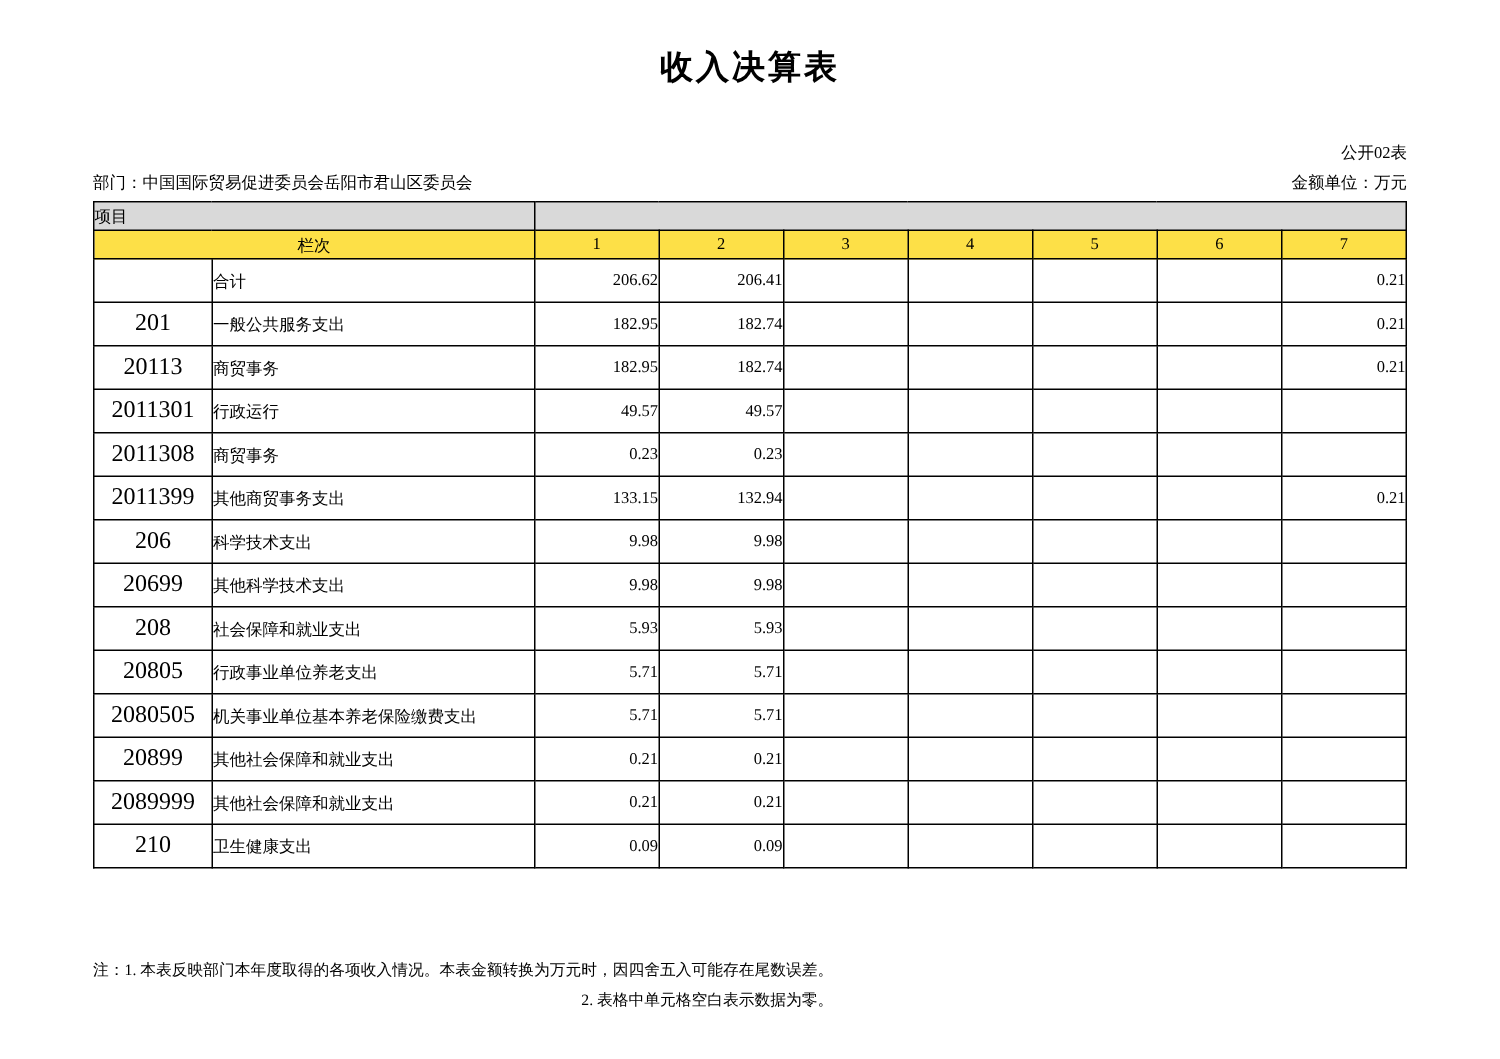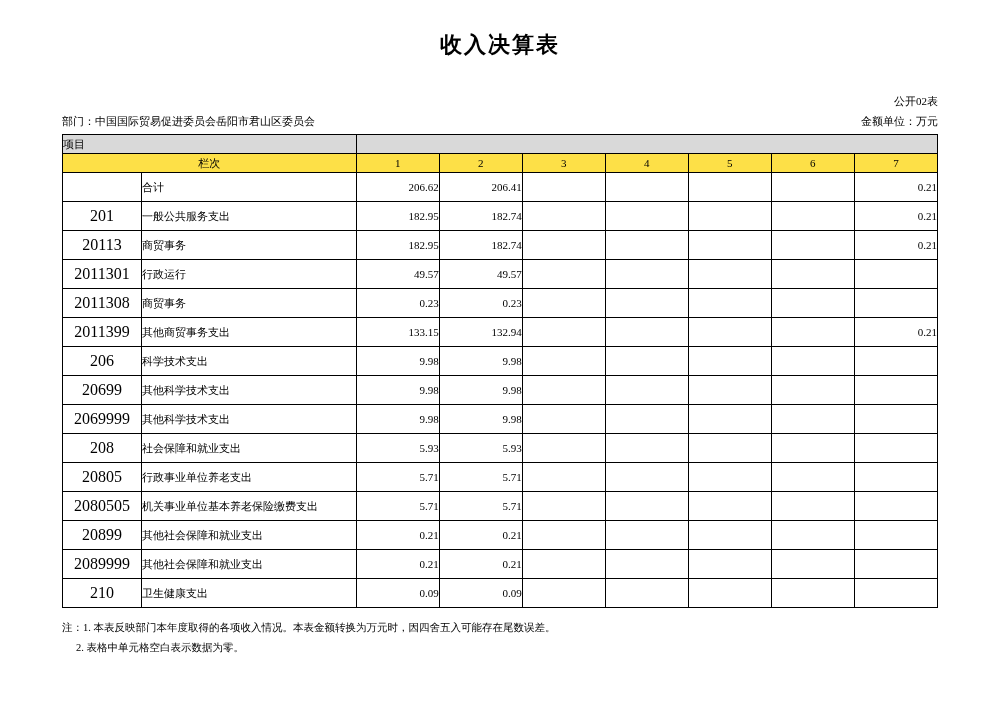--- a/index.html
+++ b/index.html
@@ -95,23 +95,24 @@
   .num-cell {
     text-align: right;
     padding-right: 8px;
     height: 28px;
     font-size: 11px;
     font-family: "Liberation Serif", "DejaVu Serif", serif;
   }
   .notes {
     position: absolute;
     left: 62px;
-    top: 588px;
+    top: 608px;
     font-size: 10.5px;
     line-height: 1.9;
+    text-align: right;
   }
   .notes div:nth-child(2) { padding-left: 14px; }
 </style>
 </head>
 <body>
 
 <div class="page">
 
   <div class="doc-title">收入决算表</div>
 
@@ -233,31 +234,20 @@
           <td class="name-cell">其他科学技术支出</td>
           <td class="num-cell">9.98</td>
           <td class="num-cell">9.98</td>
           <td class="num-cell"></td>
           <td class="num-cell"></td>
           <td class="num-cell"></td>
           <td class="num-cell"></td>
           <td class="num-cell"></td>
         </tr>
         <tr>
-          <td class="code-cell">2069999</td>
-          <td class="name-cell">其他科学技术支出</td>
-          <td class="num-cell">9.98</td>
-          <td class="num-cell">9.98</td>
-          <td class="num-cell"></td>
-          <td class="num-cell"></td>
-          <td class="num-cell"></td>
-          <td class="num-cell"></td>
-          <td class="num-cell"></td>
-        </tr>
-        <tr>
           <td class="code-cell">208</td>
           <td class="name-cell">社会保障和就业支出</td>
           <td class="num-cell">5.93</td>
           <td class="num-cell">5.93</td>
           <td class="num-cell"></td>
           <td class="num-cell"></td>
           <td class="num-cell"></td>
           <td class="num-cell"></td>
           <td class="num-cell"></td>
         </tr>

